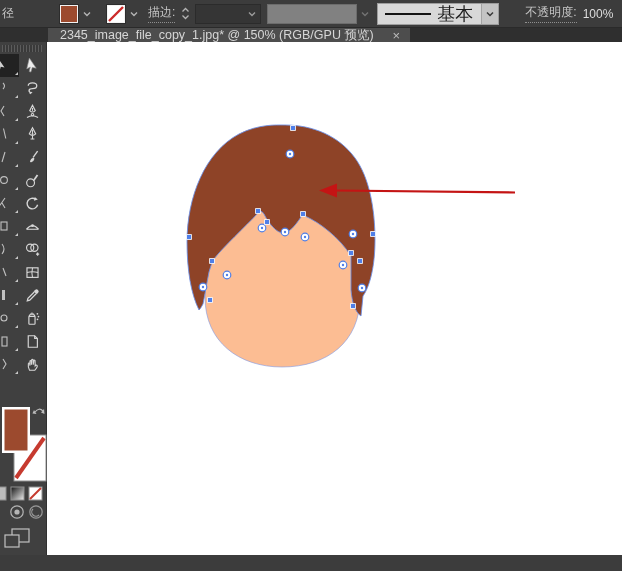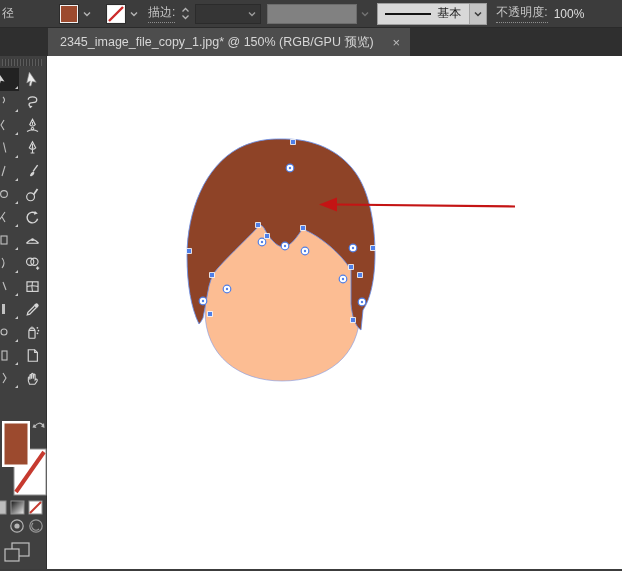--- a/index.html
+++ b/index.html
@@ -17,27 +17,27 @@
   .chev { width:12px; height:10px; display:inline-block; margin-left:3px; }
   .chev svg { display:block; }
   .stepper { display:flex; flex-direction:column; justify-content:center; gap:1px; margin-left:6px; }
   .stepper svg { display:block; }
   .dd-weight { width:66px; height:20px; background:#353535; border:1px solid #2b2b2b;
                display:flex; align-items:center; justify-content:flex-end; padding-right:2px; color:#ddd; }
   .dd-profile { width:90px; height:20px; background:#818181; border:1px solid #6c6c6c; }
   .chev-dim { margin-left:2px; opacity:.45; }
   .dd-brush { height:22px; background:#d8d8d8; display:flex; align-items:center; margin-left:6px; border:1px solid #9d9d9d; }
   .dd-brush .line { width:46px; height:2px; background:#141414; margin:0 6px 0 7px; }
-  .dd-brush .val { color:#1d1d1d; font-size:12px; padding-right:8px; }
+  .dd-brush .val { color:#1d1d1d; font-size:18px; padding-right:8px; }
   .dd-brush .cap { width:17px; align-self:stretch; background:#c4c4c4; border-left:1px solid #a3a3a3;
                    display:flex; align-items:center; justify-content:center; }
   .opacity-val { color:#dedede; margin-left:6px; }
 
   
-  .tabbar { height:28px; background:#2f2f2f; display:flex; align-items:stretch; }
+  .tabbar { height:14px; background:#2f2f2f; display:flex; align-items:stretch; }
   .tabbar .lead { width:48px; background:#2f2f2f; }
   .tab { width:362px; background:#4d4d4d; color:#d6d6d6; font-size:12.5px;
          display:flex; align-items:center; padding:0 10px 0 12px; white-space:nowrap; overflow:hidden; }
   .tab .title { flex:1 1 auto; overflow:hidden; text-overflow:ellipsis; }
   .tab .close { color:#bdbdbd; font-size:13px; margin-left:8px; cursor:default; }
 
   
   .workspace { display:flex; height:513px; }
 
   
@@ -118,21 +118,21 @@
     <span class="dd-brush">
       <span class="line"></span>
       <span class="val">基本</span>
       <span class="cap">
         <svg width="12" height="10" viewBox="0 0 12 10">
             <polyline points="3,3.5 6,6.5 9,3.5" fill="none" stroke="#3a3a3a" stroke-width="1.5"></polyline>
           </svg>
       </span>
     </span>
 
-    <span class="cb-label dotted" style="margin-left:9px;">不透明度:</span>
+    <span class="cb-label dotted" style="margin-left:26px;">不透明度:</span>
     <span class="opacity-val">100%</span>
   </div>
 
   <div class="tabbar">
     <div class="lead"></div>
     <div class="tab">
       <span class="title">2345_image_file_copy_1.jpg*  @  150% (RGB/GPU 预览)</span>
       <span class="close">×</span>
     </div>
   </div>

